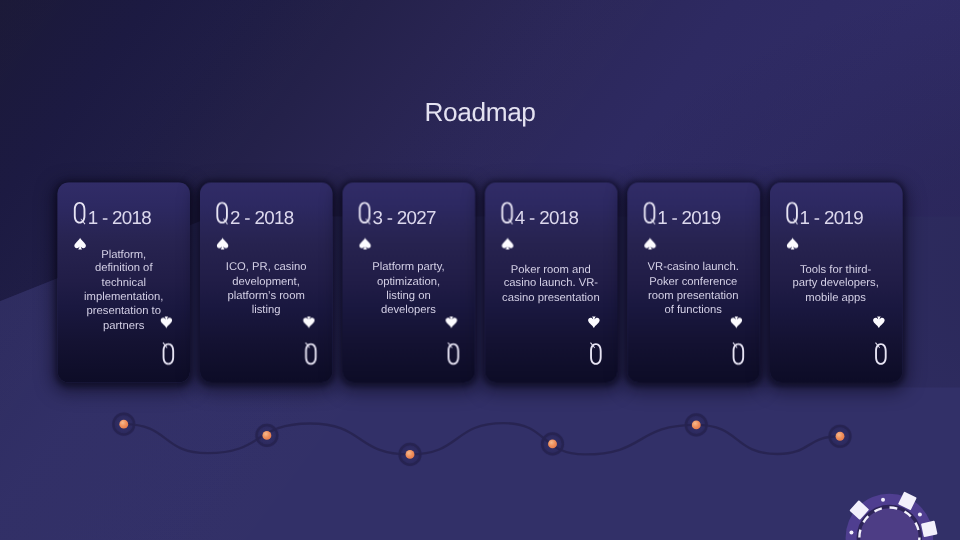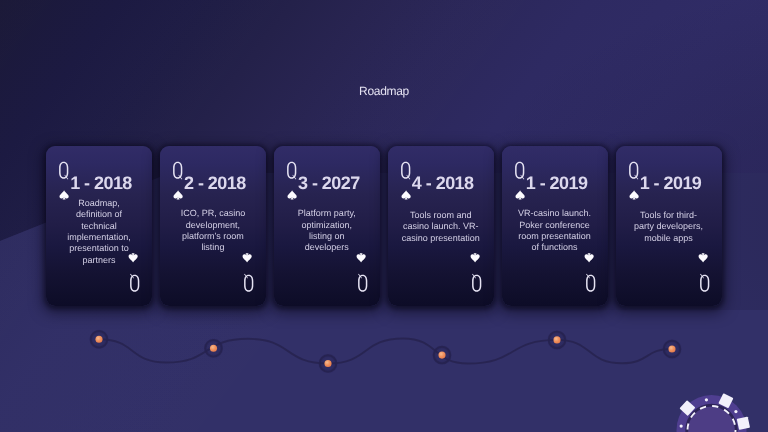--- a/index.html
+++ b/index.html
@@ -35,36 +35,36 @@
     background:radial-gradient(52% 78% at 112% 72%, rgba(25,22,56,0.30) 0%, rgba(25,22,56,0.20) 45%, rgba(25,22,56,0) 100%);
   }
   .bg-softline {
     position:absolute; left:0; top:0; width:100%; height:100%;
     background:linear-gradient(126.9deg, rgba(255,255,255,0.012) 0%, rgba(255,255,255,0) 60%);
   }
 
   .title {
     position:absolute; left:0; top:79px; width:768px;
     text-align:center;
-    font-size:12px; font-weight:400; letter-spacing:-0.3px; line-height:24px;
+    font-size:21px; font-weight:400; letter-spacing:-0.3px; line-height:24px;
     color:#e4e2f1;
   }
 
   .cards { position:absolute; left:46px; top:146px; width:676px; height:160px; }
   .card {
     position:absolute; top:0; width:106px; height:160px;
     border-radius:9px;
     background:linear-gradient(180deg, #312c67 0%, #2d2962 11%, #272350 30%, #211d47 49%, #1a1840 62%, #141232 80%, #0f0e2a 94%, #0d0c27 100%);
     box-shadow:0 4px 14px 3px rgba(7,6,22,0.55), 0 1px 4px 2px rgba(7,6,22,0.45);
     overflow:hidden;
   }
   .card-q { position:absolute; left:12.4px; top:14.8px; white-space:nowrap; display:flex; align-items:flex-end; }
   .qglyph { display:block; width:11.4px; height:18.4px; margin-right:0.4px; overflow:visible; }
   .qglyph path { fill:#e6e3f3; }
-  .card-q .sub { font-size:18px; letter-spacing:-0.55px; color:#dcd8ed; position:relative; top:13px; line-height:1;font-weight:bold; }
+  .card-q .sub { font-size:15px; letter-spacing:-0.55px; color:#dcd8ed; position:relative; top:3px; line-height:1; }
 
   .spade { position:absolute; fill:#fcfbff; }
   .spade-tl { left:13.3px; top:44.3px; width:10.2px; height:9.8px; }
   .spade-br { right:13.8px; bottom:43px; width:10.2px; height:9.8px; transform:rotate(180deg); }
   .q-br { position:absolute; right:11.6px; bottom:13.2px; width:11.4px; height:18.4px; display:block; transform:rotate(180deg); overflow:visible; }
   .q-br path { fill:#e6e3f3; }
 
   .card-textwrap {
     position:absolute; left:-10px; right:-10px;
     top:22px; height:126px; display:flex; align-items:center; justify-content:center;
@@ -96,21 +96,21 @@
             <path fill-rule="evenodd" d="M53 0 C80 0 96 22 96 58 L96 101 C96 137 80 159 53 159 C26 159 10 137 10 101 L10 58 C10 22 26 0 53 0 ZM53 13 C35 13 24 30 24 59 L24 100 C24 129 35 146 53 146 C71 146 82 129 82 100 L82 59 C82 30 71 13 53 13 Z"></path>
             <path d="M60 127 L63.5 123 L96 162 L90 167 Z"></path>
           </svg>
           <span class="sub">1 - 2018</span>
         </div>
         <svg class="spade spade-tl" viewBox="0 0 100 100">
           <path d="M50 2 C46 14 30 28 18 40 C8 50 3 58 3 67 C3 79 12 87 23 87 C32 87 40 82 44 74 C44 83 40 92 34 98 L66 98 C60 92 56 83 56 74 C60 82 68 87 77 87 C88 87 97 79 97 67 C97 58 92 50 82 40 C70 28 54 14 50 2 Z"></path>
         </svg>
         <div class="card-textwrap l6">
           <div class="card-text">
-            <div class="tline">Roadmap,</div>
+            <div class="tline">Platform,</div>
             <div class="tline">definition of</div>
             <div class="tline">technical</div>
             <div class="tline">implementation,</div>
             <div class="tline">presentation to</div>
             <div class="tline">partners</div>
           </div>
         </div>
         <svg class="spade spade-br" viewBox="0 0 100 100">
           <path d="M50 2 C46 14 30 28 18 40 C8 50 3 58 3 67 C3 79 12 87 23 87 C32 87 40 82 44 74 C44 83 40 92 34 98 L66 98 C60 92 56 83 56 74 C60 82 68 87 77 87 C88 87 97 79 97 67 C97 58 92 50 82 40 C70 28 54 14 50 2 Z"></path>
         </svg>
@@ -179,21 +179,21 @@
             <path fill-rule="evenodd" d="M53 0 C80 0 96 22 96 58 L96 101 C96 137 80 159 53 159 C26 159 10 137 10 101 L10 58 C10 22 26 0 53 0 ZM53 13 C35 13 24 30 24 59 L24 100 C24 129 35 146 53 146 C71 146 82 129 82 100 L82 59 C82 30 71 13 53 13 Z"></path>
             <path d="M60 127 L63.5 123 L96 162 L90 167 Z"></path>
           </svg>
           <span class="sub">4 - 2018</span>
         </div>
         <svg class="spade spade-tl" viewBox="0 0 100 100">
           <path d="M50 2 C46 14 30 28 18 40 C8 50 3 58 3 67 C3 79 12 87 23 87 C32 87 40 82 44 74 C44 83 40 92 34 98 L66 98 C60 92 56 83 56 74 C60 82 68 87 77 87 C88 87 97 79 97 67 C97 58 92 50 82 40 C70 28 54 14 50 2 Z"></path>
         </svg>
         <div class="card-textwrap l3">
           <div class="card-text">
-            <div class="tline">Tools room and</div>
+            <div class="tline">Poker room and</div>
             <div class="tline">casino launch. VR-</div>
             <div class="tline">casino presentation</div>
           </div>
         </div>
         <svg class="spade spade-br" viewBox="0 0 100 100">
           <path d="M50 2 C46 14 30 28 18 40 C8 50 3 58 3 67 C3 79 12 87 23 87 C32 87 40 82 44 74 C44 83 40 92 34 98 L66 98 C60 92 56 83 56 74 C60 82 68 87 77 87 C88 87 97 79 97 67 C97 58 92 50 82 40 C70 28 54 14 50 2 Z"></path>
         </svg>
         <svg class="q-br" viewBox="0 0 106 159">
           <path fill-rule="evenodd" d="M53 0 C80 0 96 22 96 58 L96 101 C96 137 80 159 53 159 C26 159 10 137 10 101 L10 58 C10 22 26 0 53 0 ZM53 13 C35 13 24 30 24 59 L24 100 C24 129 35 146 53 146 C71 146 82 129 82 100 L82 59 C82 30 71 13 53 13 Z"></path>
           <path d="M60 127 L63.5 123 L96 162 L90 167 Z"></path>

